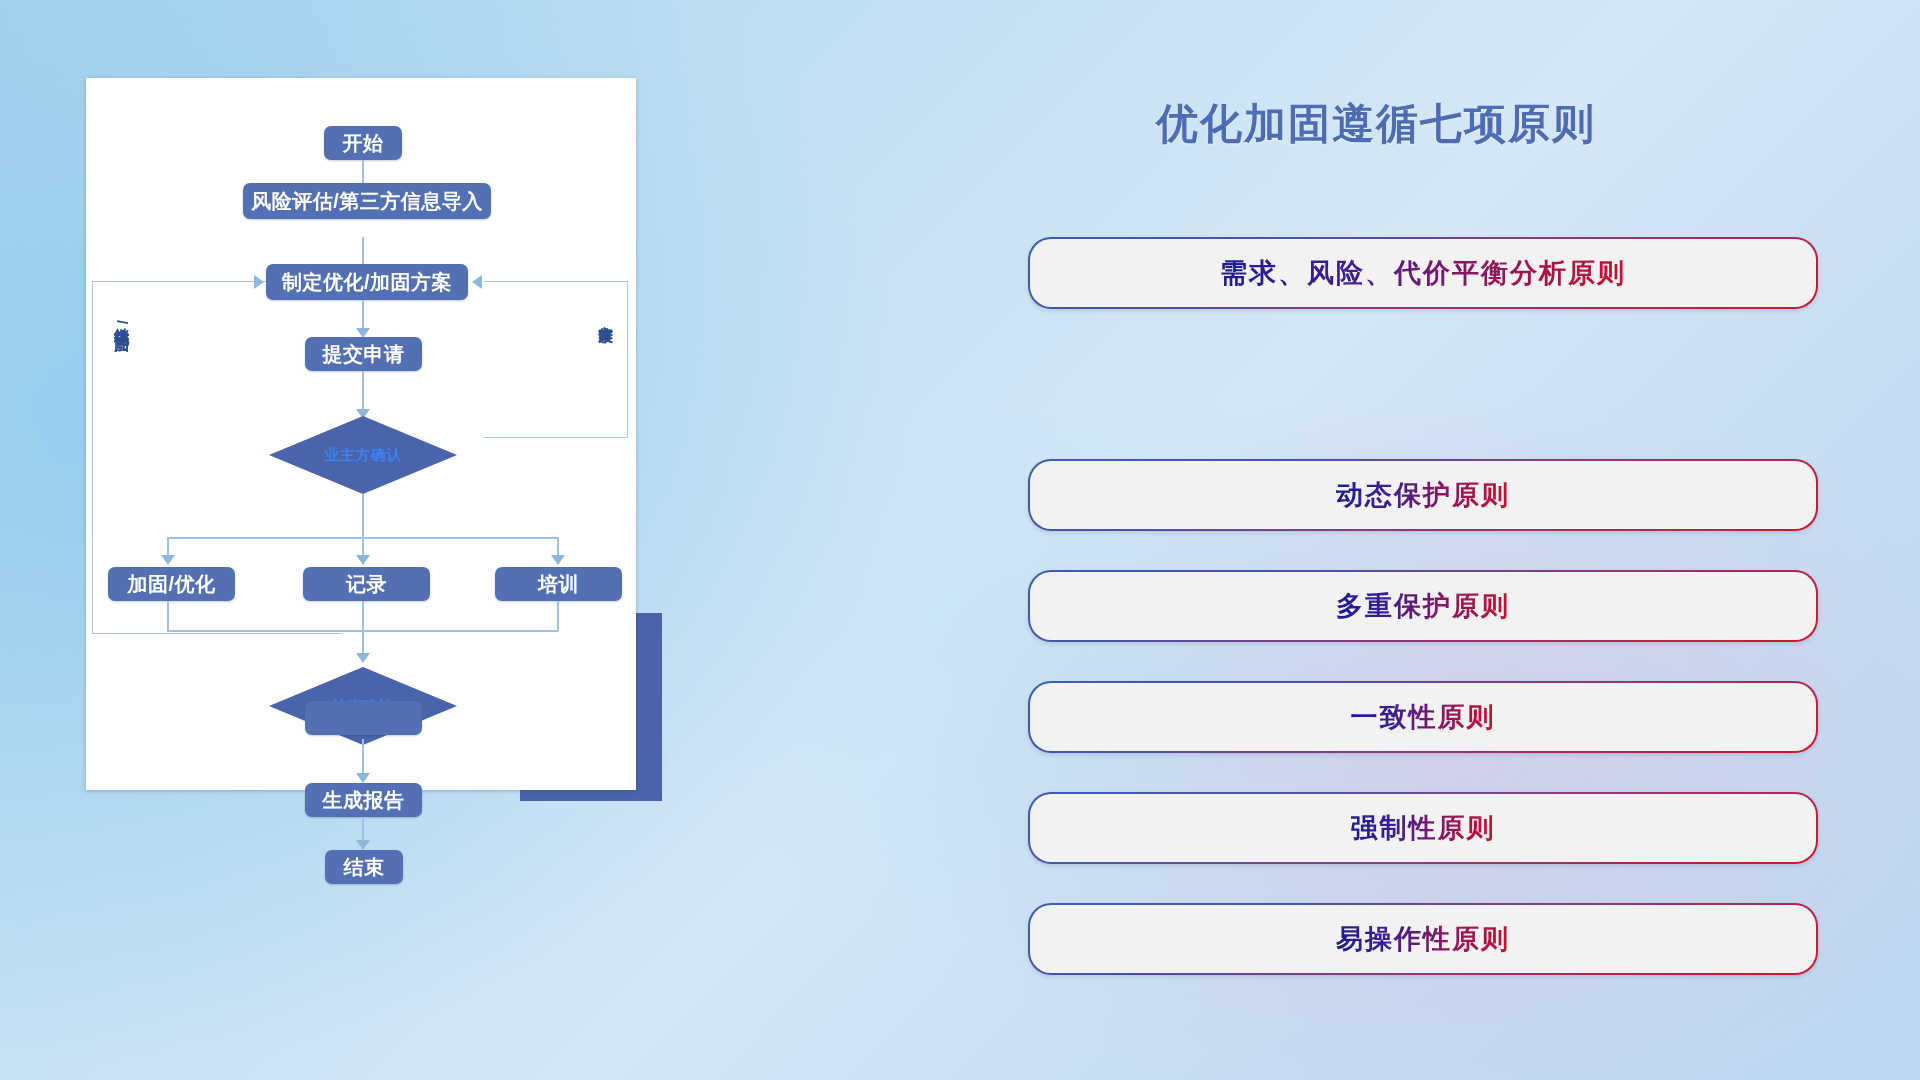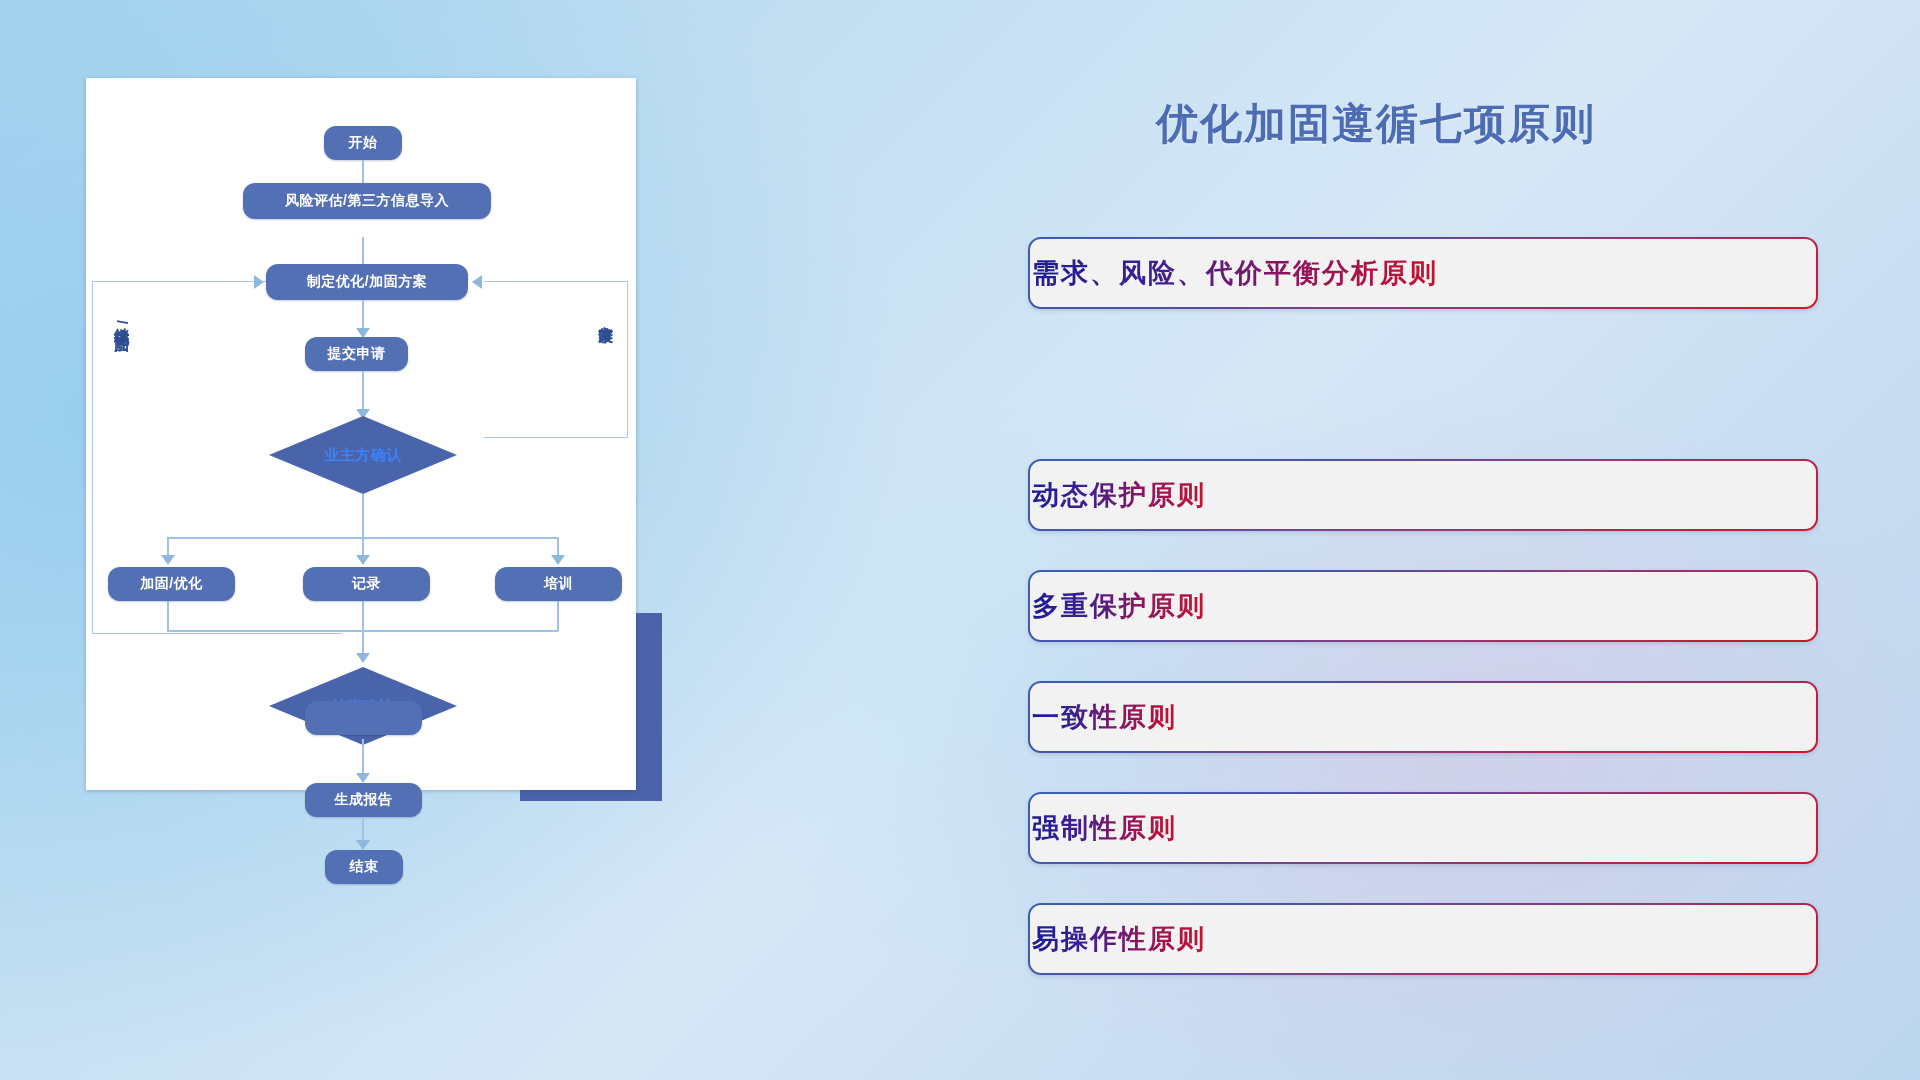--- a/index.html
+++ b/index.html
@@ -49,24 +49,24 @@
   .arrow-r {
     position: absolute; width: 0; height: 0;
     border-top: 7px solid transparent; border-bottom: 7px solid transparent;
     border-left: 10px solid #8fb6dd;
   }
 
   
   .node {
     position: absolute;
     background: #5470b5;
-    border-radius: 12px;
+    border-radius: 7px;
     color: #ffffff;
     display: flex; align-items: center; justify-content: center;
-    font-size: 14px; font-weight: 700; letter-spacing: 0.5px;
+    font-size: 20px; font-weight: 700; letter-spacing: 0.5px;
     box-shadow: 0 1px 2px rgba(30,50,100,0.25);
     white-space: nowrap;
   }
 
   
   .diamond-wrap { position: absolute; }
   .diamond-wrap svg { display:block; }
   .diamond-label {
     position: absolute; inset: 0;
     display: flex; align-items: center; justify-content: center;
@@ -87,31 +87,31 @@
   
   #right-title {
     position: absolute; left: 1156px; top: 96px;
     font-size: 42px; font-weight: 700; letter-spacing: 2px;
     color: #4d6cb4;
     text-shadow: 0 1px 2px rgba(255,255,255,0.55);
     white-space: nowrap;
   }
   .card {
     position: absolute; left: 1028px; width: 790px; height: 72px;
-    border-radius: 13px;
+    border-radius: 23px;
     background: #f2f2f2;
     padding: 2px;
     background-image:
       linear-gradient(#f2f2f2, #f2f2f2),
       linear-gradient(160deg, #3a5fb0 0%, #4a54a8 28%, #8e3a78 58%, #d01528 100%);
     background-origin: border-box;
     background-clip: padding-box, border-box;
     border: 2px solid transparent;
     box-shadow: 0 2px 4px rgba(50,70,130,0.16);
-    display: flex; align-items: center; justify-content: flex-start;
+    display: flex; align-items: center; justify-content: center;
   }
   .card-label {
     font-size: 27px; font-weight: 700; letter-spacing: 2px;
     background-image: linear-gradient(90deg, #1c1c96 0%, #3d1f92 30%, #8a1560 62%, #c8102e 100%);
     -webkit-background-clip: text; background-clip: text;
     color: transparent; -webkit-text-fill-color: transparent;
     white-space: nowrap;
   }
 </style>
 </head>
@@ -142,21 +142,21 @@
     <div class="node" style="left:180px; top:186px; width:202px; height:36px;">
       <span>制定优化/加固方案</span>
     </div>
 
     <div class="arrow-r" style="left:168px; top:197px;"></div>
     <div class="arrow-l" style="left:386px; top:197px;"></div>
 
     <div class="vline" style="left:276px; top:222px; height:32px;"></div>
     <div class="arrow-d" style="left:270px; top:250px;"></div>
 
-    <div class="node" style="left:219px; top:259px; width:103px; height:34px;">
+    <div class="node" style="left:219px; top:259px; width:117px; height:34px;">
       <span>提交申请</span>
     </div>
     <div class="vline" style="left:276px; top:293px; height:42px;"></div>
     <div class="arrow-d" style="left:270px; top:331px;"></div>
 
     <div class="diamond-wrap" style="left:183px; top:338px; width:188px; height:78px;">
       <svg width="188" height="78" viewBox="0 0 188 78">
         <polygon points="94,0 188,39 94,78 0,39" fill="#4a64ab"></polygon>
       </svg>
       <div class="diamond-label">业主方确认</div>

